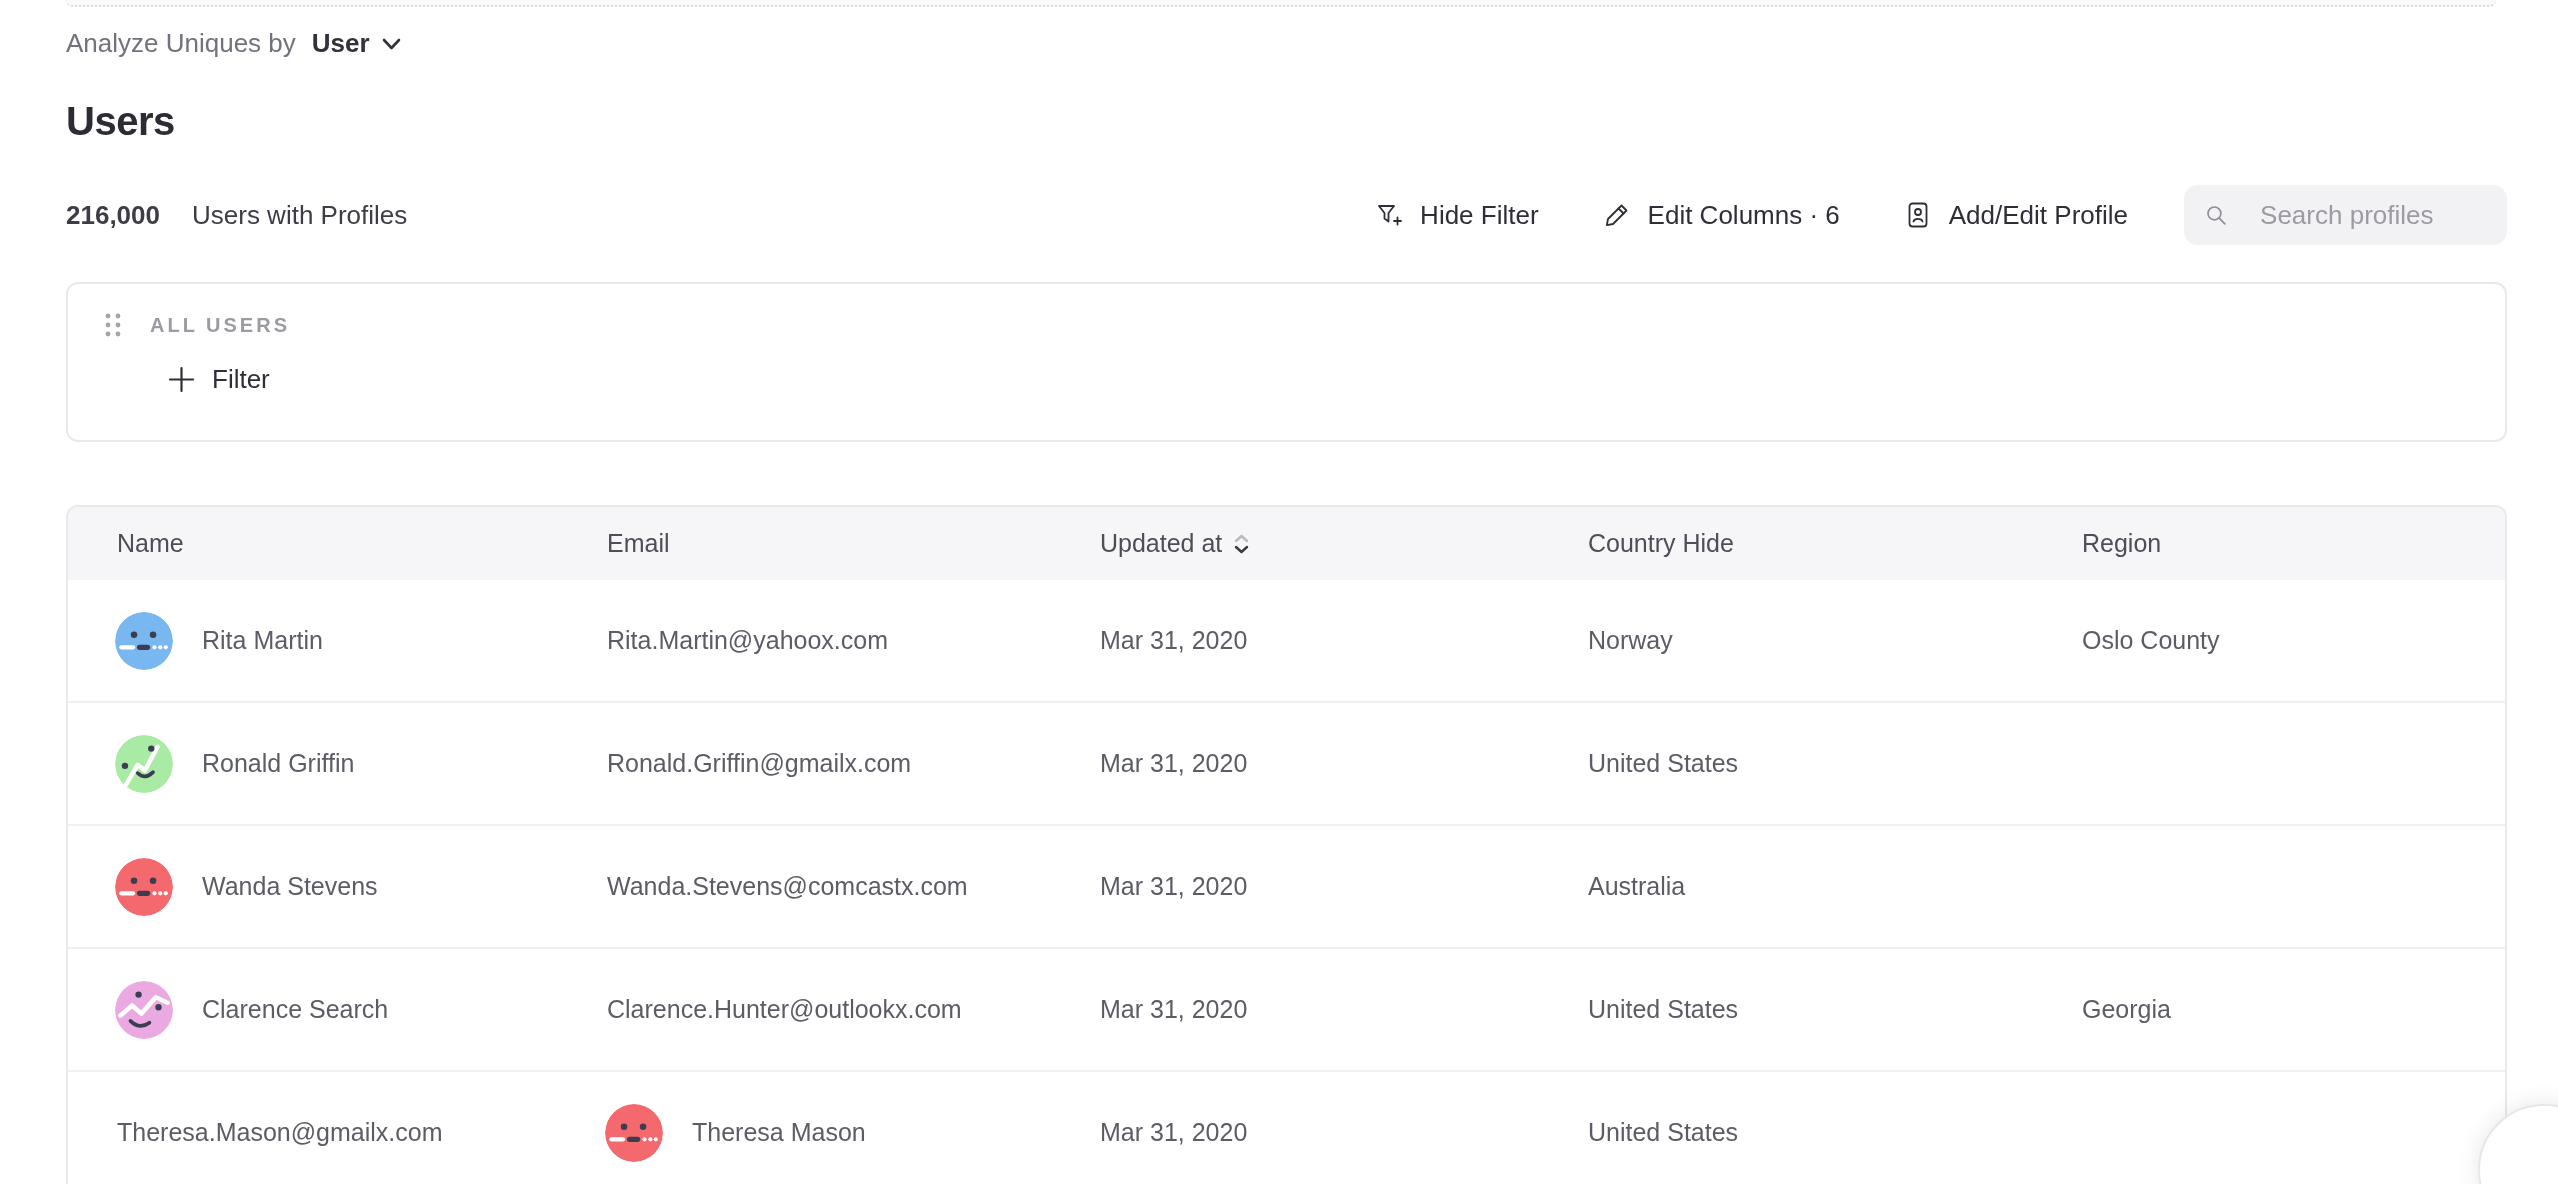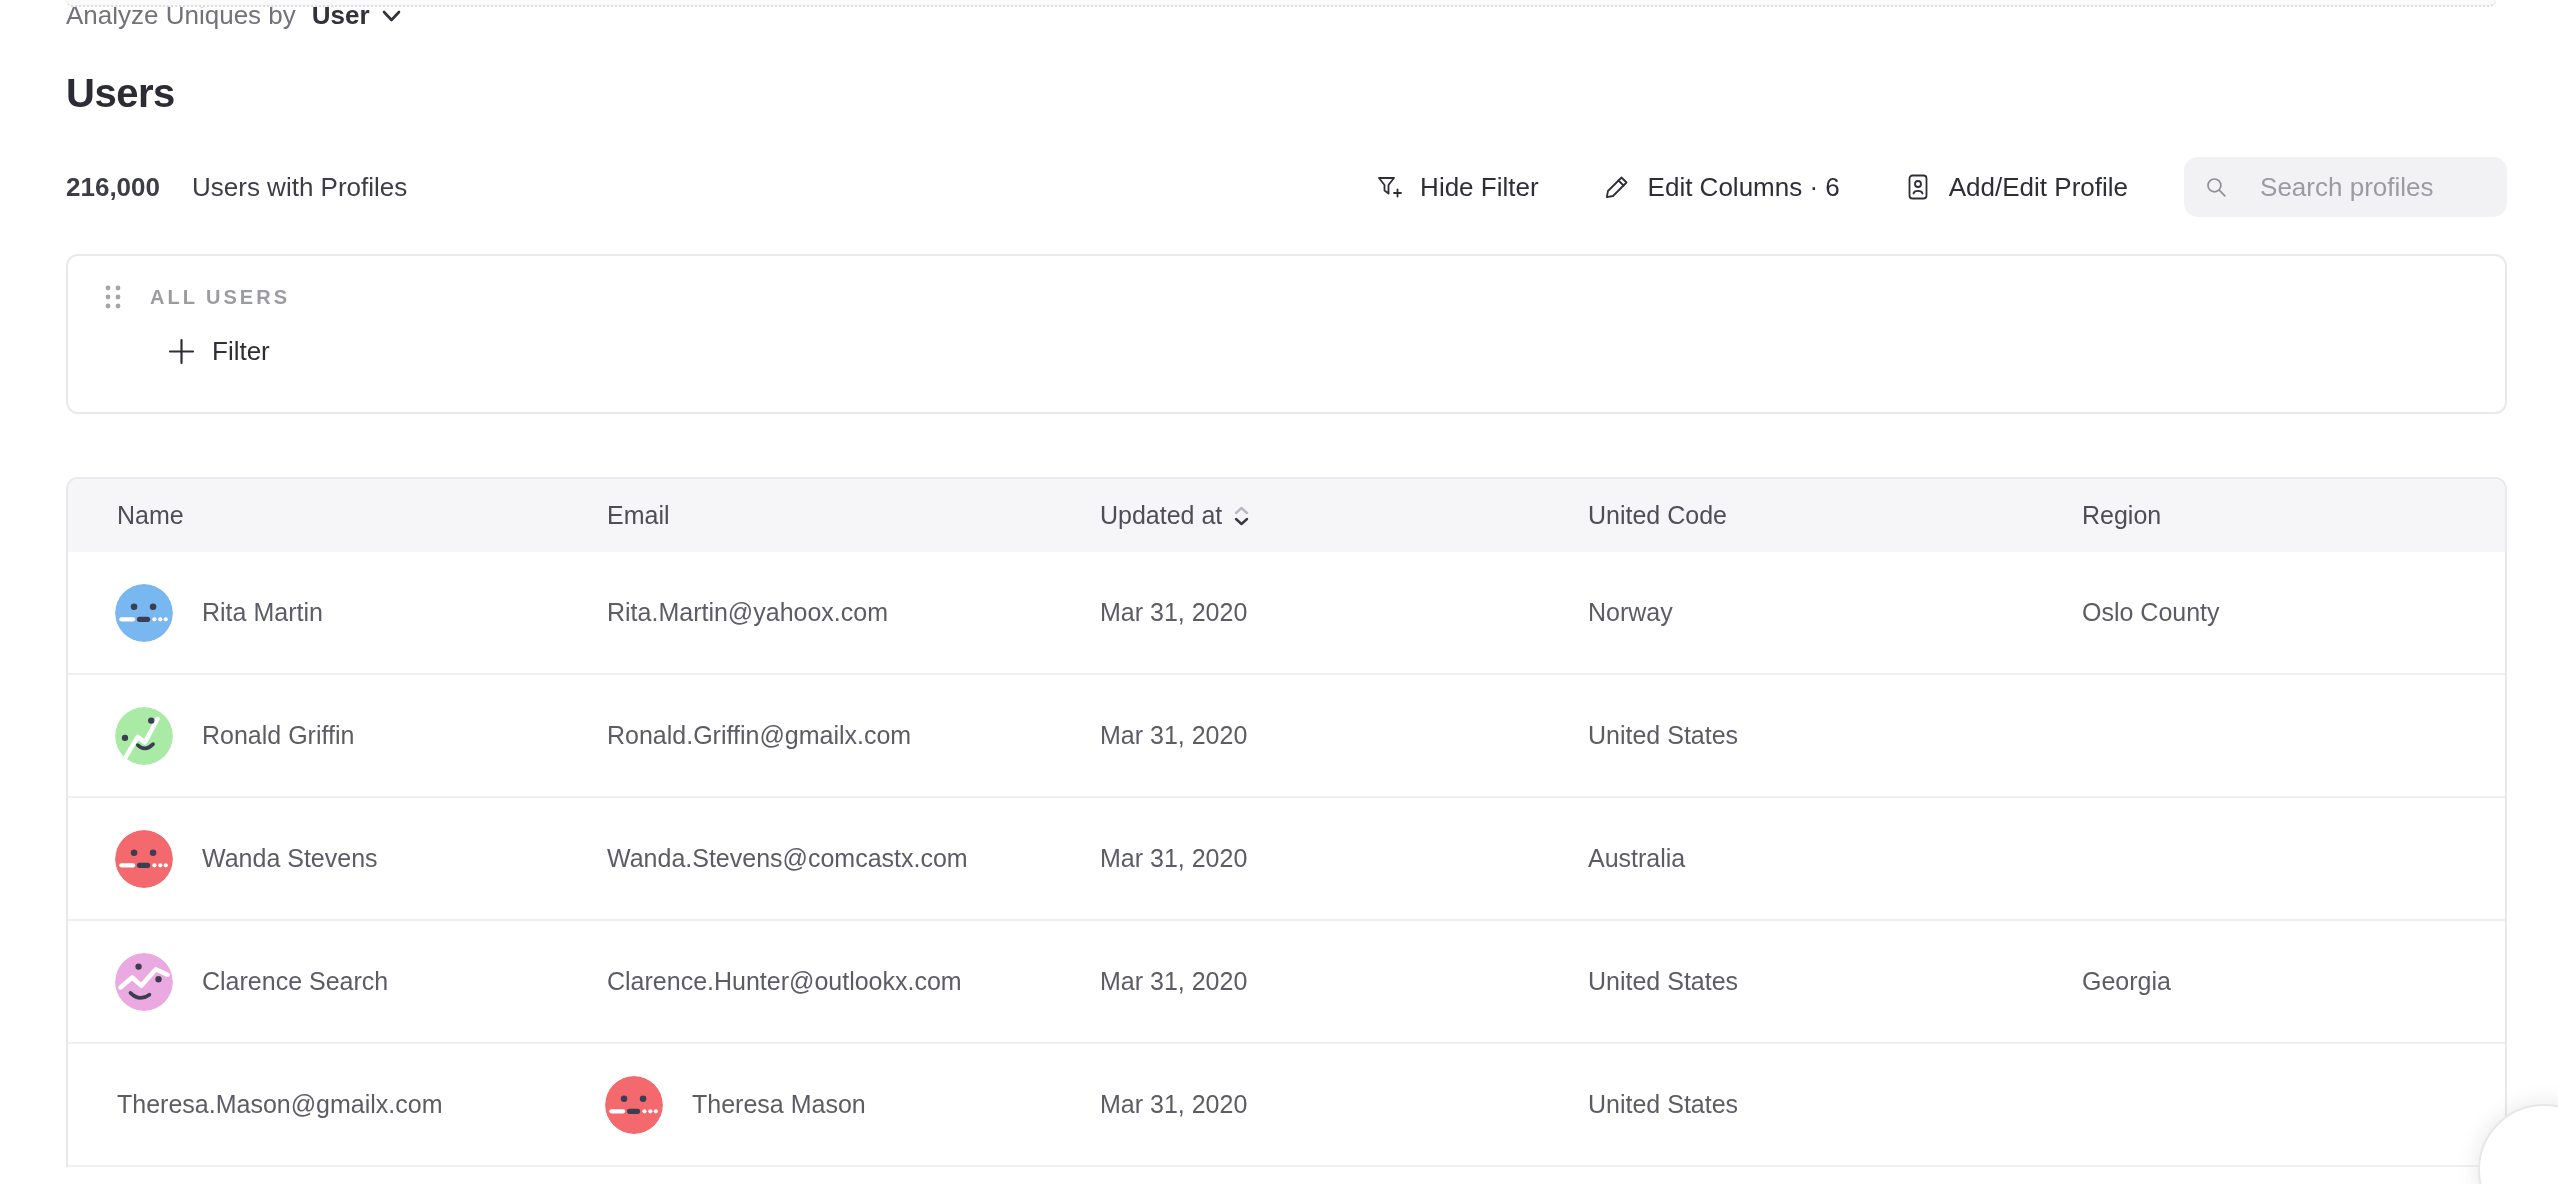--- a/index.html
+++ b/index.html
@@ -11,21 +11,21 @@
   }
   
   .top-remnant{
     position:absolute; top:0; left:66px; right:62px; height:7px;
     background:#fafafb; border-bottom:2px dotted #d9d9de;
     border-radius:0 0 10px 10px;
   }
   .page{ padding:0 51px 0 66px; }
 
   
-  .analyze-row{ display:flex; align-items:center; font-size:26px; color:#72727c; }
+  .analyze-row{ padding-top:28px; display:flex; align-items:center; font-size:26px; color:#72727c; }
   .analyze-row .value{ margin-left:16px; color:#32323c; font-weight:700; display:flex; align-items:center; gap:12px; cursor:pointer; }
   .chev{ width:19px; height:12px; }
 
   h1.page-title{ margin-top:40px; font-size:40px; font-weight:700; color:#2c2c35; letter-spacing:-0.5px; }
 
   
   .toolbar{ margin-top:40px; height:62px; display:flex; align-items:center; }
   .count-group{ display:flex; align-items:baseline; gap:32px; font-size:26px; color:#3d3d47; }
   .count-group .count{ font-weight:700; }
   .count-group .count-label{ font-weight:500; }
@@ -169,21 +169,21 @@
         <span class="sort-icon">
           <svg class="up" viewBox="0 0 15 9">
               <polyline points="2,7 7.5,2 13,7"></polyline>
             </svg>
           <svg class="down" viewBox="0 0 15 9">
               <polyline points="2,2 7.5,7 13,2"></polyline>
             </svg>
         </span>
       </div>
       <div class="th">
-          <span>United Code</span>
+          <span>Country Hide</span>
         </div>
       <div class="th">
           <span>Region</span>
         </div>
     </div>
     <div id="table-body">
   <div class="trow">
     <div class="cell name-cell">
       <span class="avatar">
               <svg viewBox="0 0 64 64" width="58" height="58">

